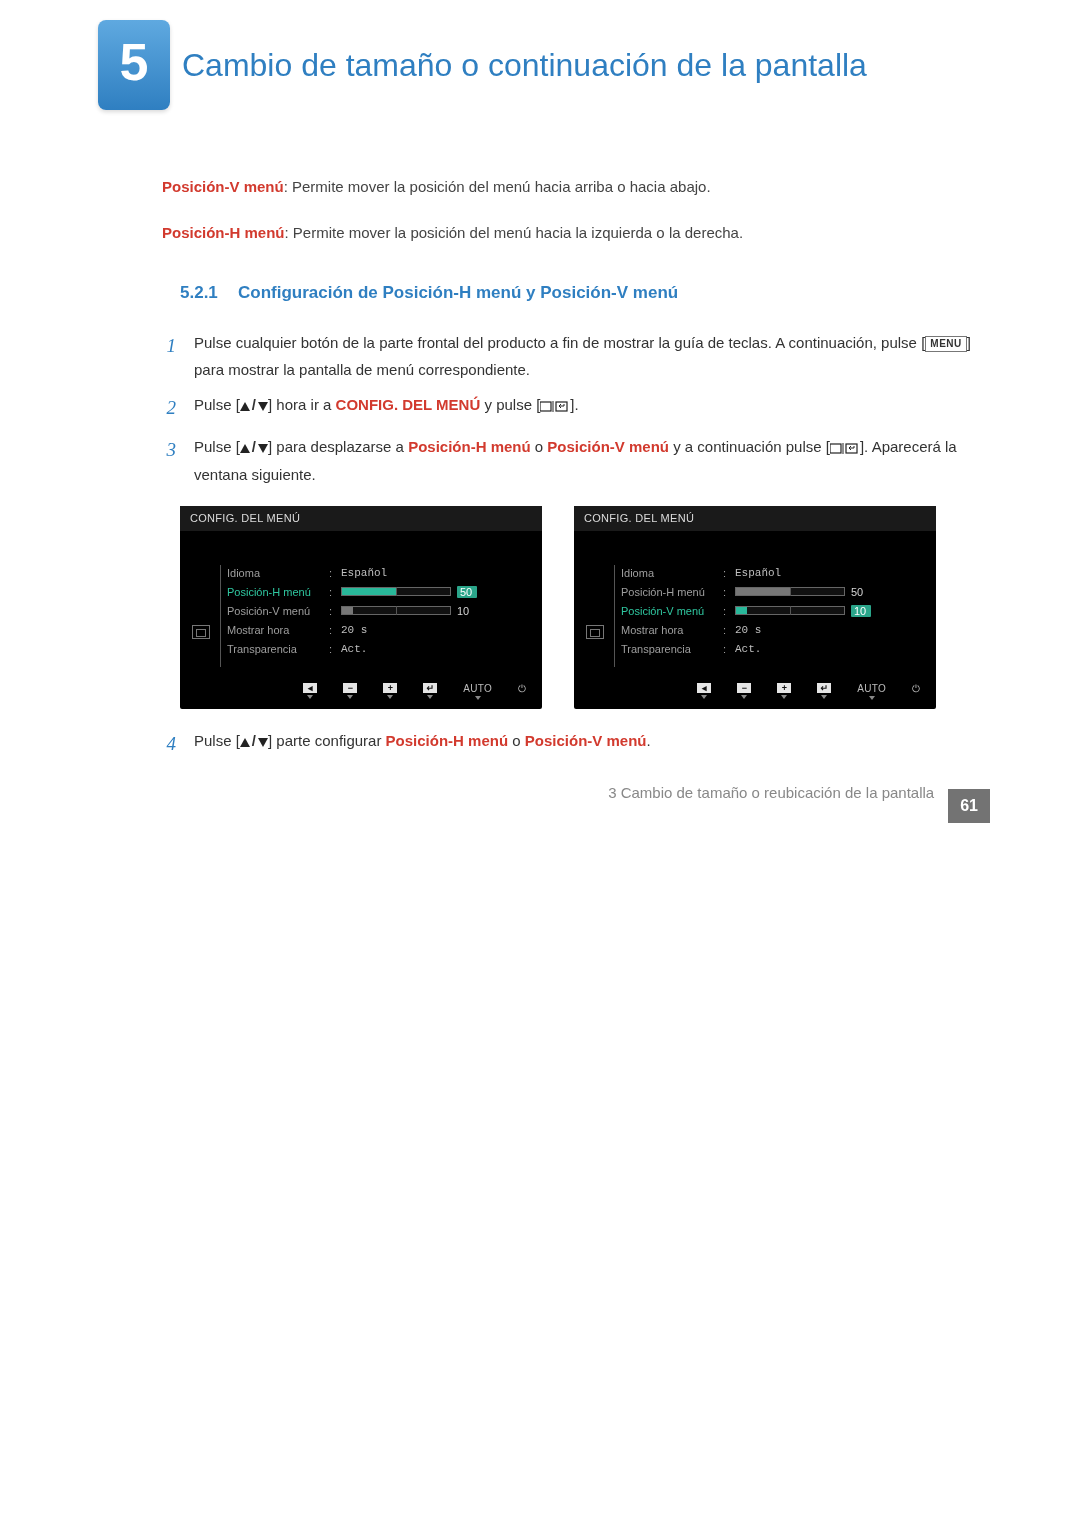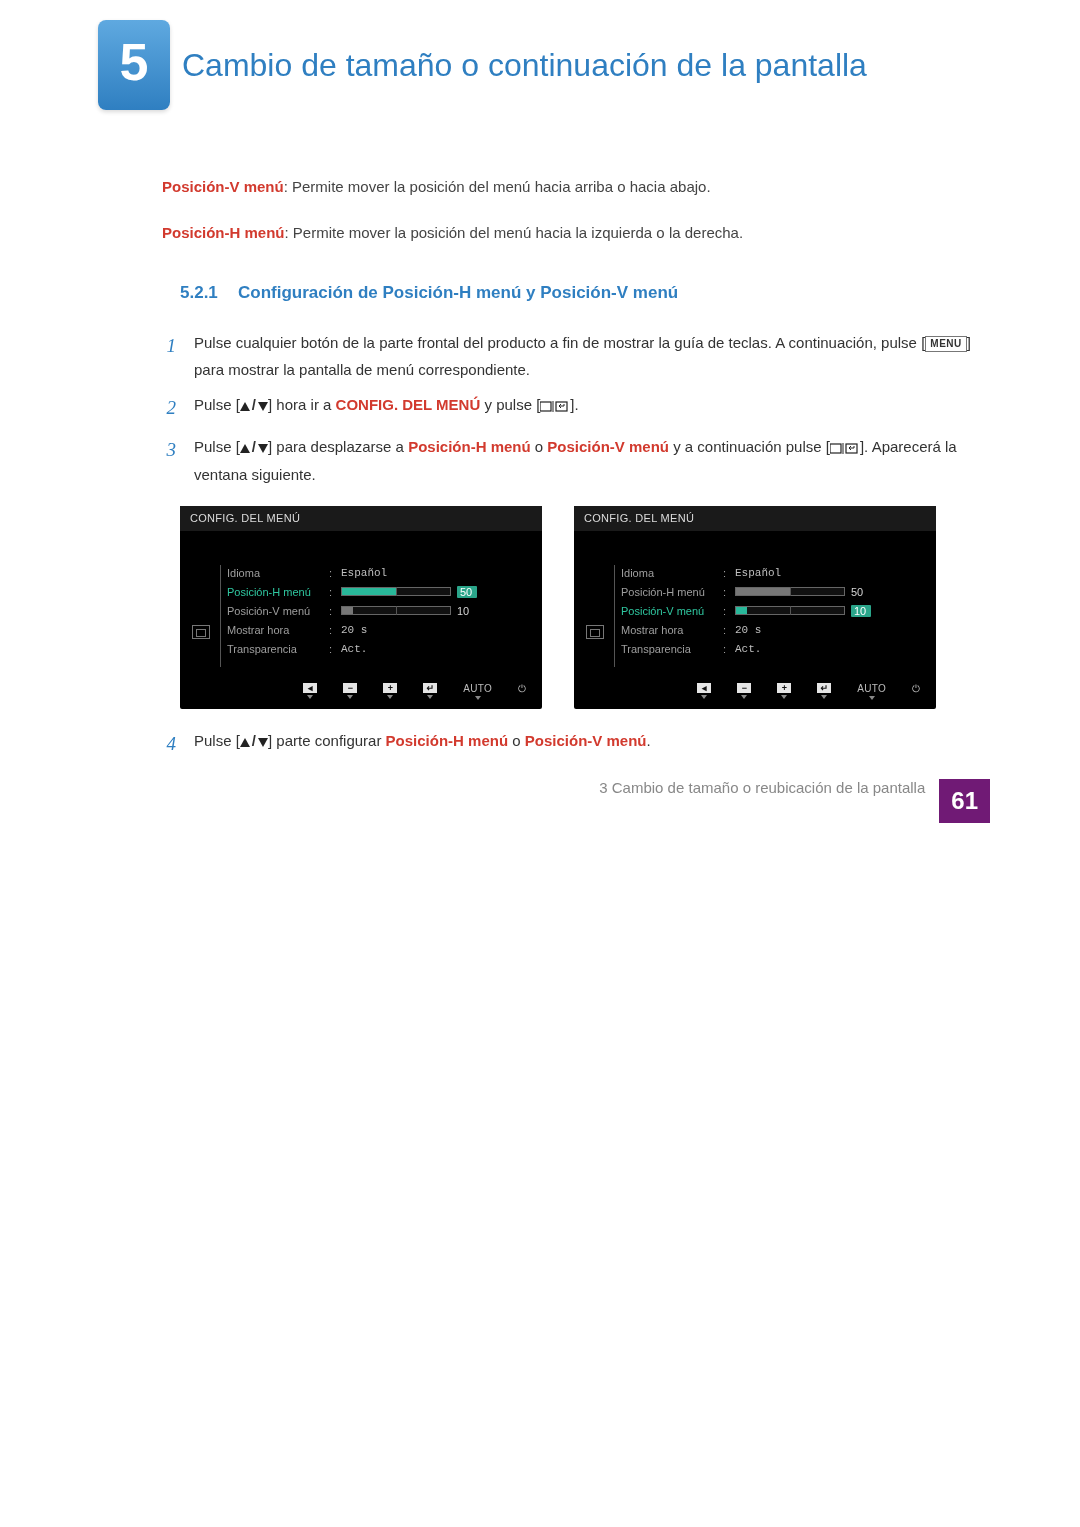--- a/index.html
+++ b/index.html
@@ -226,23 +226,23 @@
     position: absolute;
     bottom: 26px;
     right: 90px;
     display: flex;
     align-items: center;
     gap: 14px;
     font-size: 15px;
     color: #888;
   }
   .footer .pagebox {
-    background: #701a75;
+    background: #737373;
     color: #fff;
-    font-size: 24px;
+    font-size: 16px;
     font-weight: bold;
     padding: 8px 12px;
     margin-top: 28px;
   }
 </style>
 </head>
 <body>
 
 <div class="page">
 

